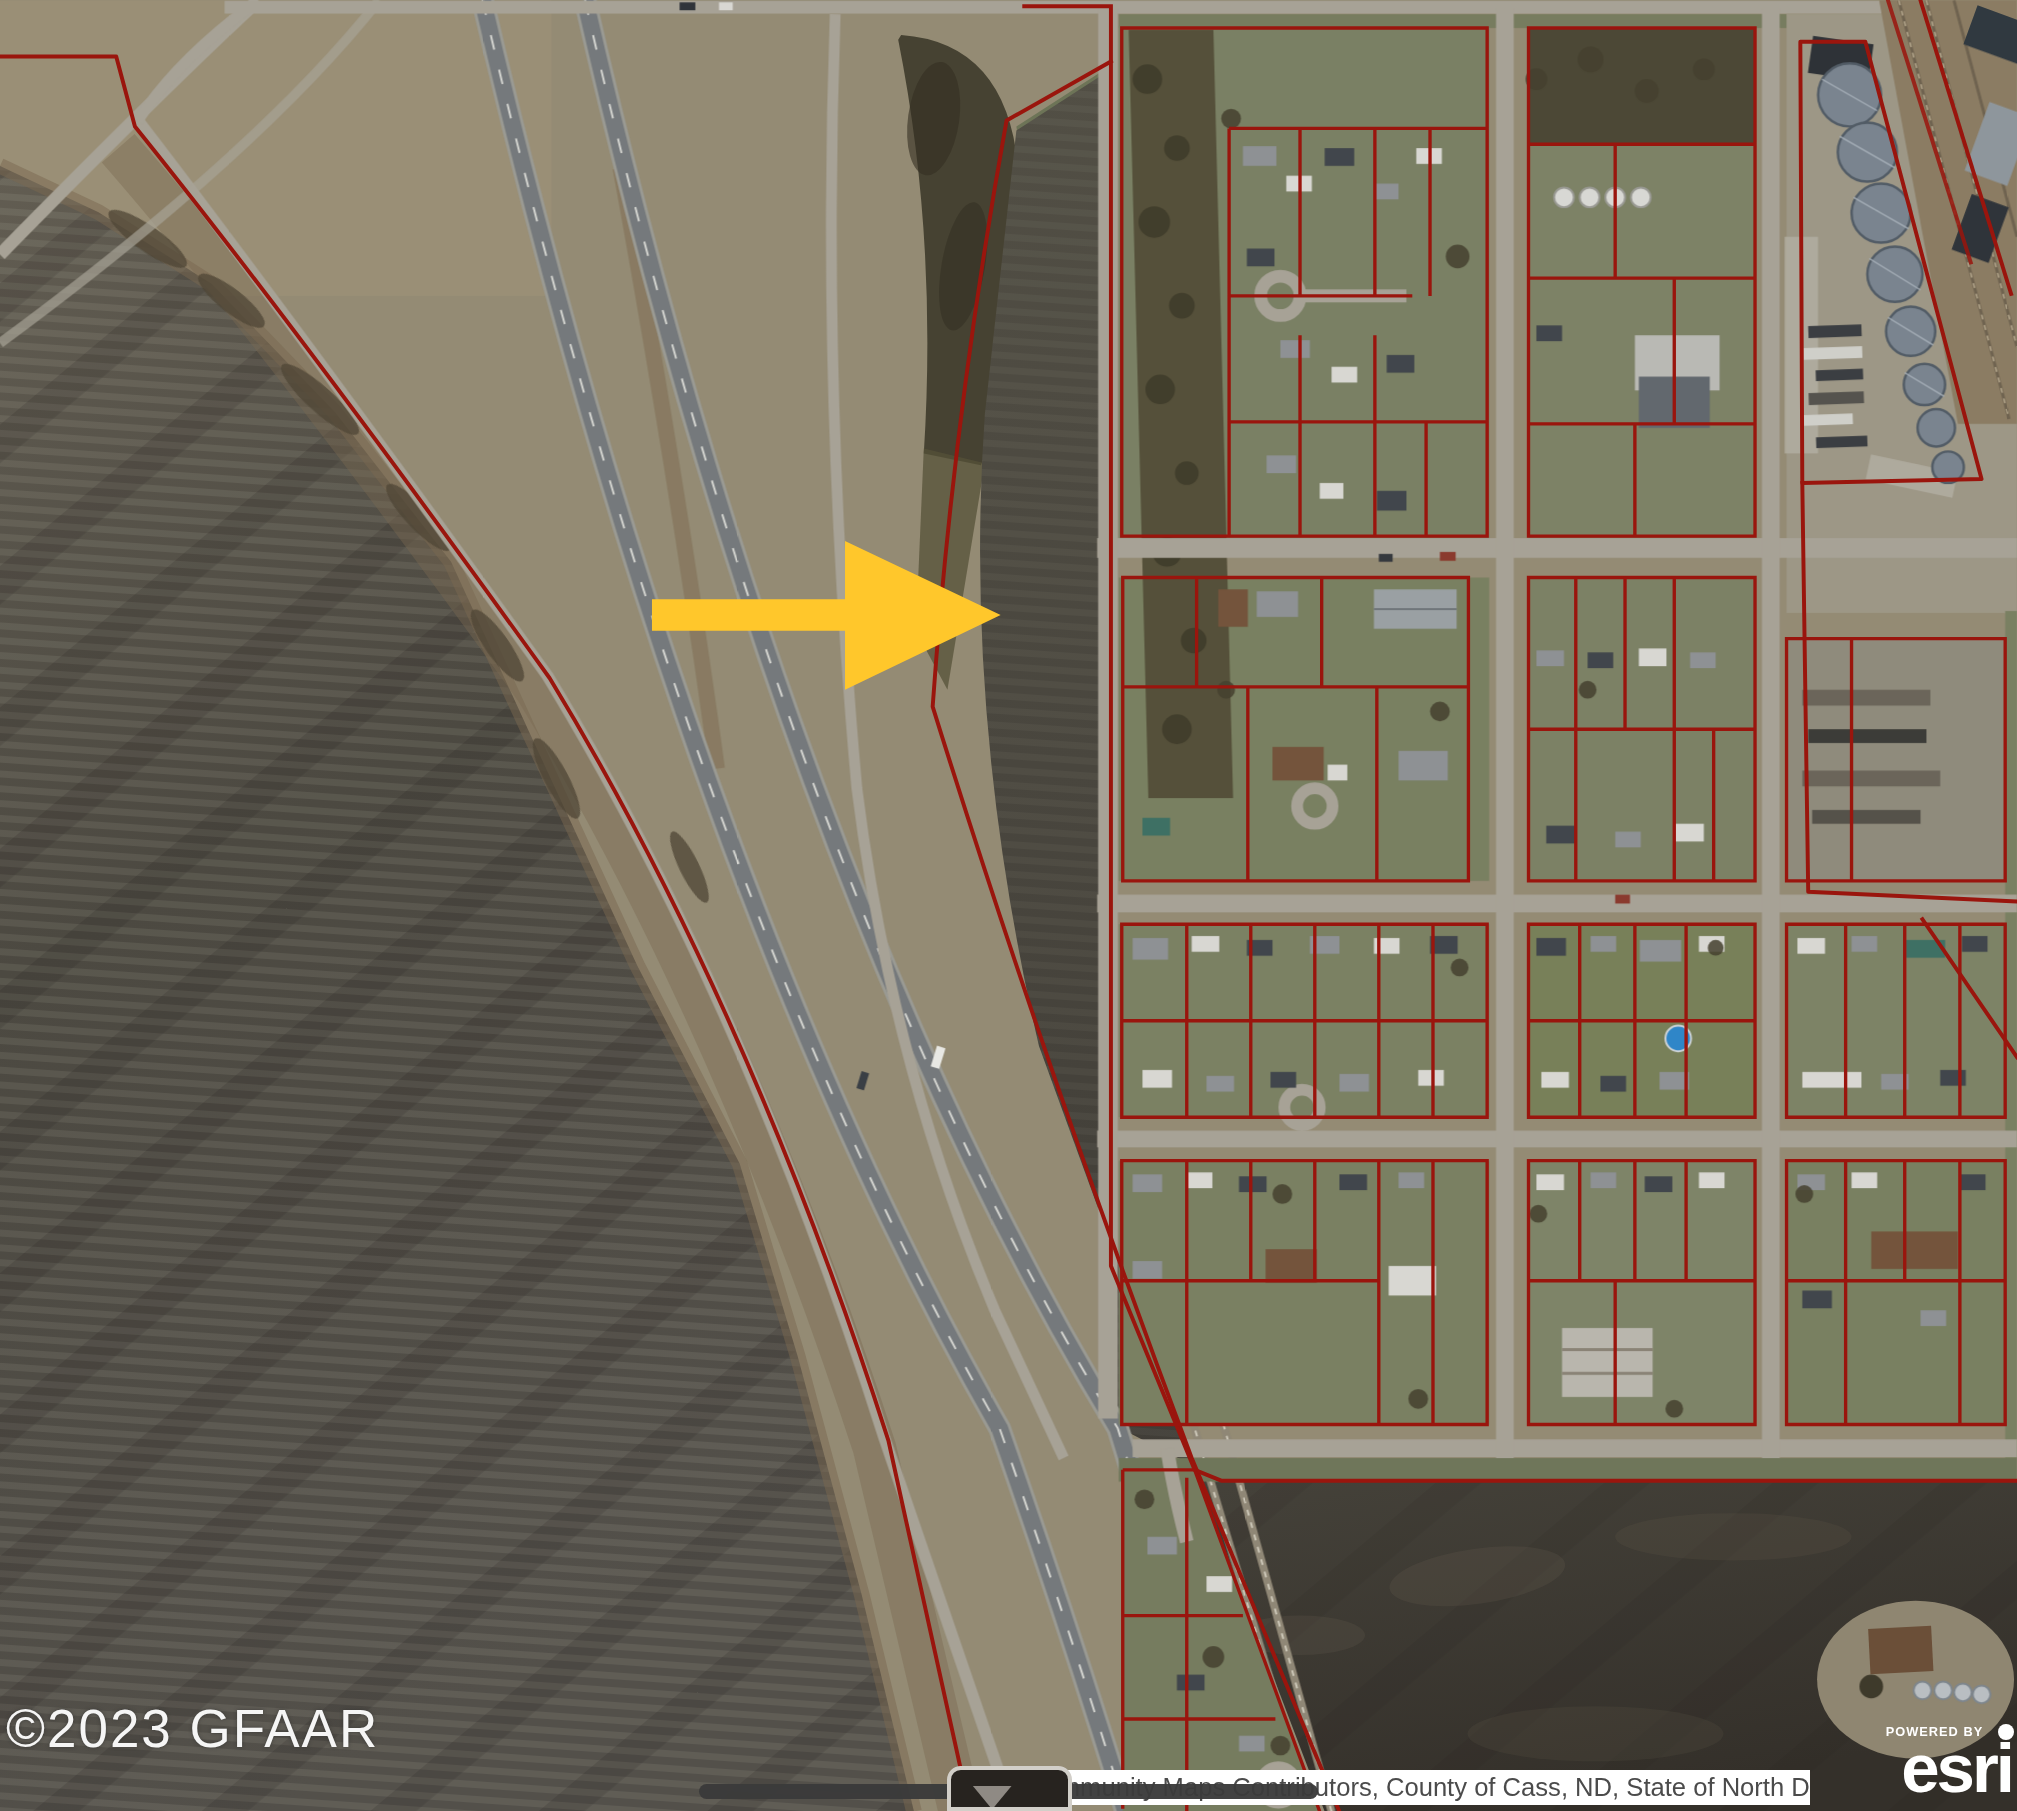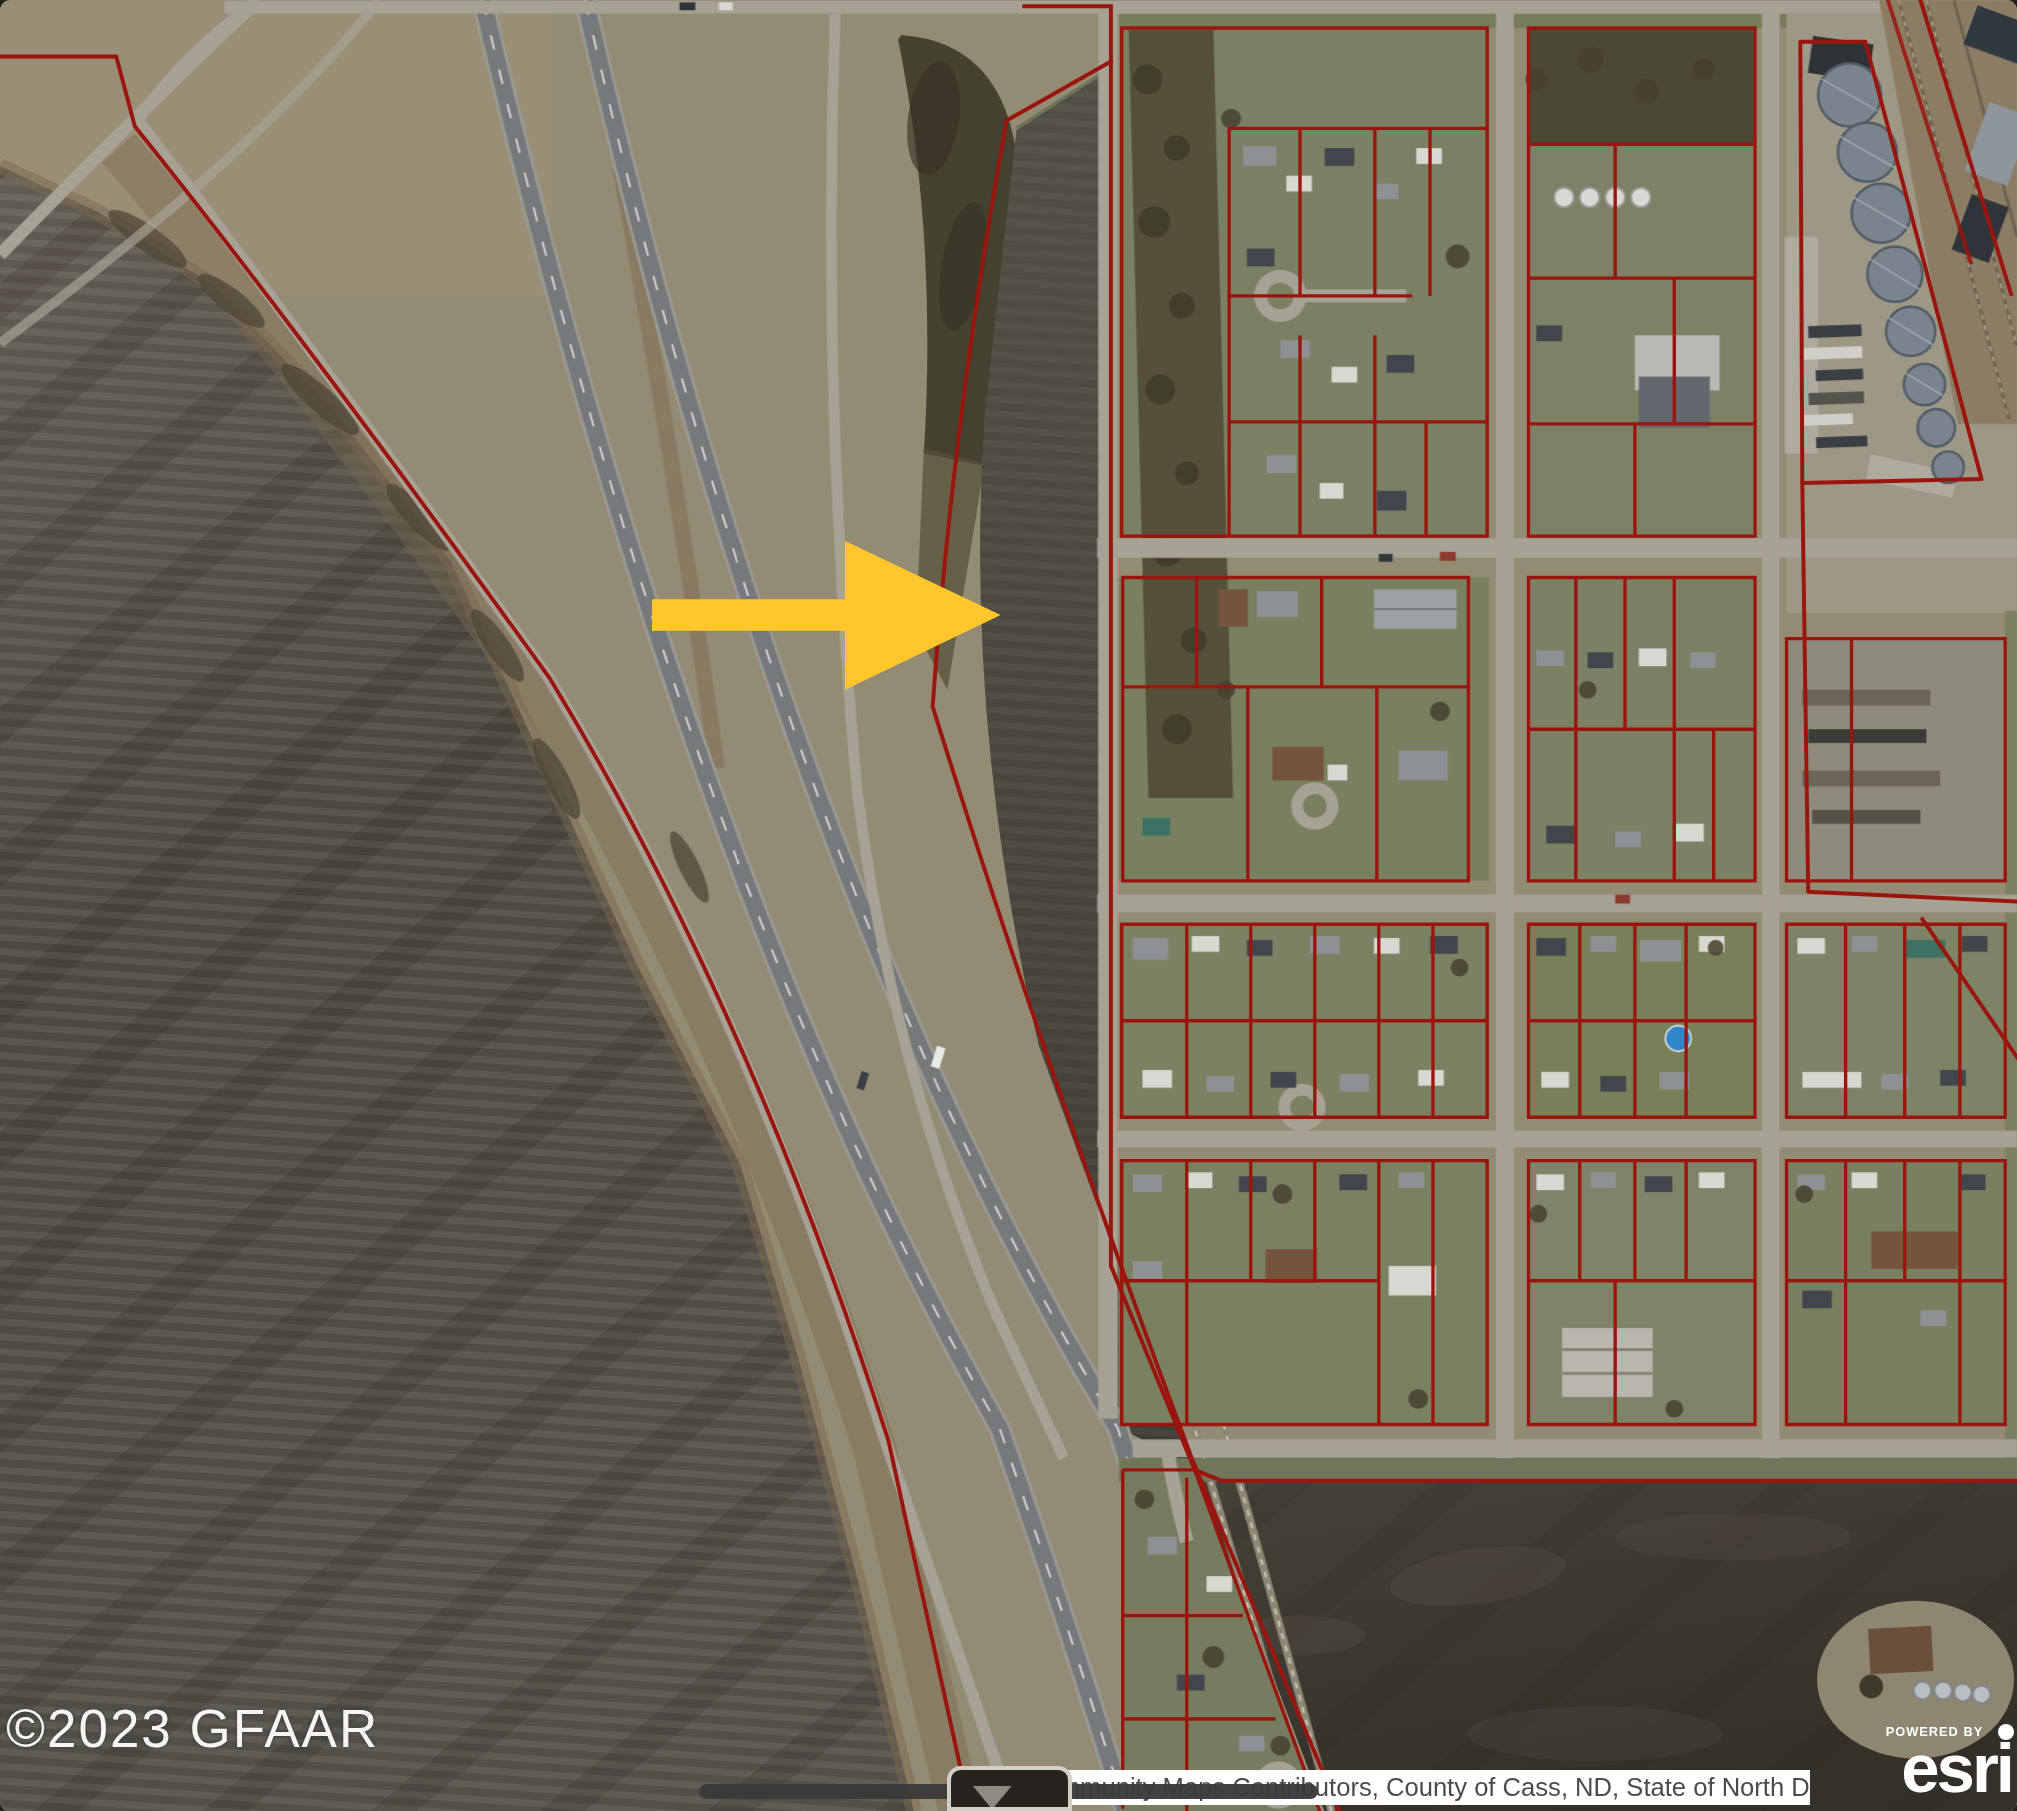--- a/index.html
+++ b/index.html
@@ -1,17 +1,17 @@
 <!DOCTYPE html>
 <html><head>
 <meta charset="utf-8">
 <style>
   html,body{margin:0;padding:0;background:#222;}
   .screen{position:relative;width:2017px;height:1812px;overflow:hidden;
-          background:#948B74;font-family:"Liberation Sans",sans-serif;border-radius:11px;}
+          background:#948B74;font-family:"Liberation Sans",sans-serif;}
   .screen svg{position:absolute;left:0;top:0;}
   .rd{fill:none;stroke-width:4;stroke-linejoin:round;stroke-linecap:square;}
   .rp{fill:none;stroke-width:3.4;stroke-linejoin:miter;}
   .st{fill:none;stroke:#A7A296;}
   .hwA{stroke:#75797C;stroke-width:17;fill:none;}
   .hwS{stroke:#9A9A93;stroke-width:23;fill:none;}
   .dash{stroke:#E8E8E2;stroke-width:2;stroke-dasharray:15 21;fill:none;opacity:.85;}
   .rail{stroke:#8F8776;stroke-width:8;fill:none;}
   .raild{stroke:#CFCABB;stroke-width:2;stroke-dasharray:6 7;fill:none;}
   .hwg{fill:#D8D7D2;} .hgg{fill:#8E9194;} .hdd{fill:#41464C;} .hbb{fill:#74543C;} .htt{fill:#3E7064;}

